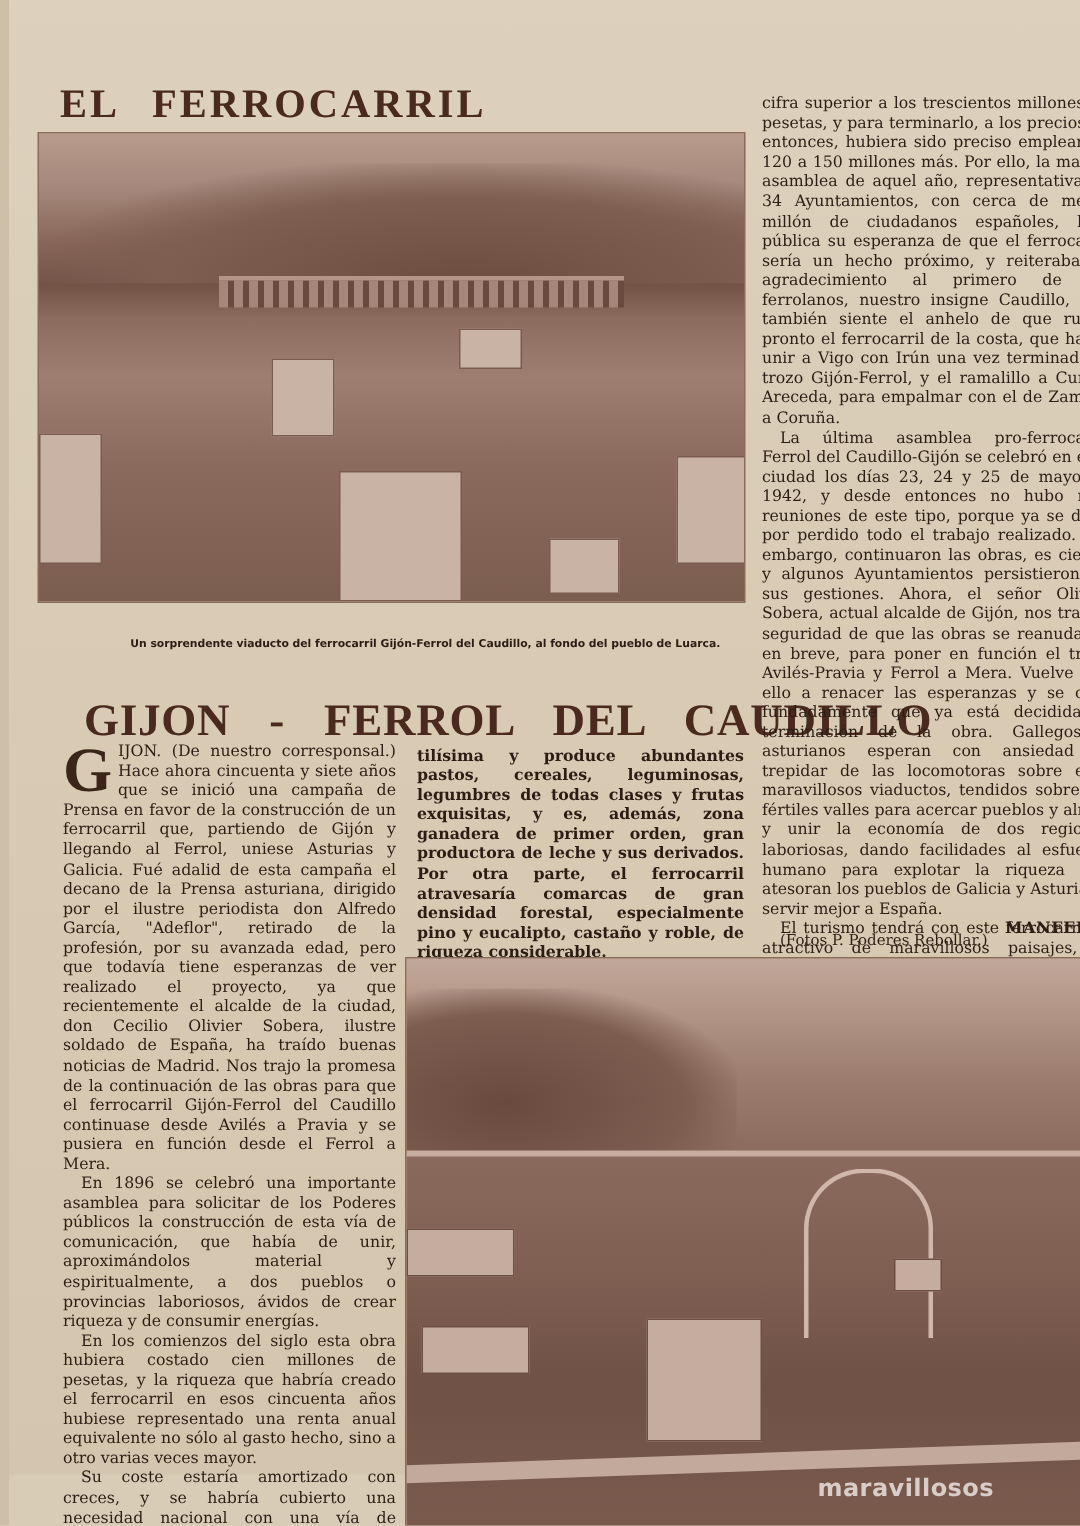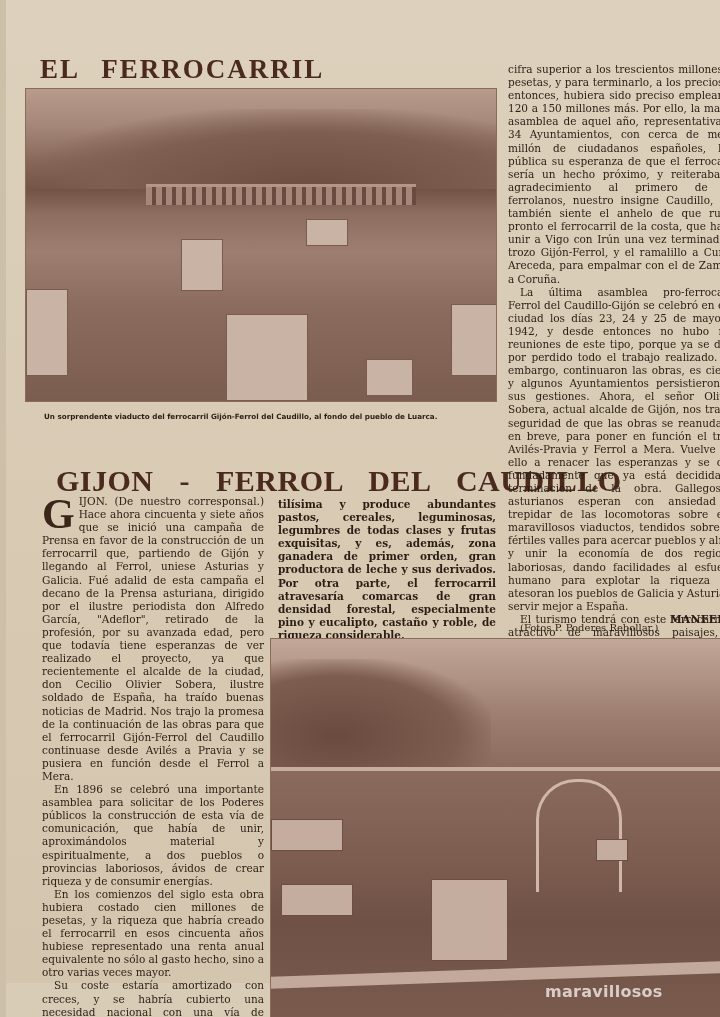--- a/index.html
+++ b/index.html
@@ -57,21 +57,21 @@
     border-radius: 40px 40px 0 0;
   }
   .photo2 .road {
     position: absolute; left: 0; top: 330px; width: 450px; height: 12px;
     background: #c2a99b; transform: skewY(-2deg);
   }
   .photo2 .bldg { position: absolute; background: #c4ac9e; border: 1px solid #6c4e42; }
   .caption {
     position: absolute; left: 40px; top: 408px; width: 455px;
     font-family: "DejaVu Sans", sans-serif; font-weight: bold; font-size: 7.2px;
-    text-align: left; line-height: 9px; color: #2b1d14; margin: 4px;
+    text-align: center; line-height: 9px; color: #2b1d14; margin: 16px;
   }
   .headline {
     position: absolute; left: 40px; top: 448px;
     font-family: "Liberation Serif", serif; font-weight: bold;
     font-size: 30px; color: #4a2a1e; margin: 16px; letter-spacing: 0.5px;
     word-spacing: 18px; white-space: nowrap;
   }
   .col {
     position: absolute; font-size: 10.5px; line-height: 13.1px;
     text-align: justify; color: #2b1d14;

